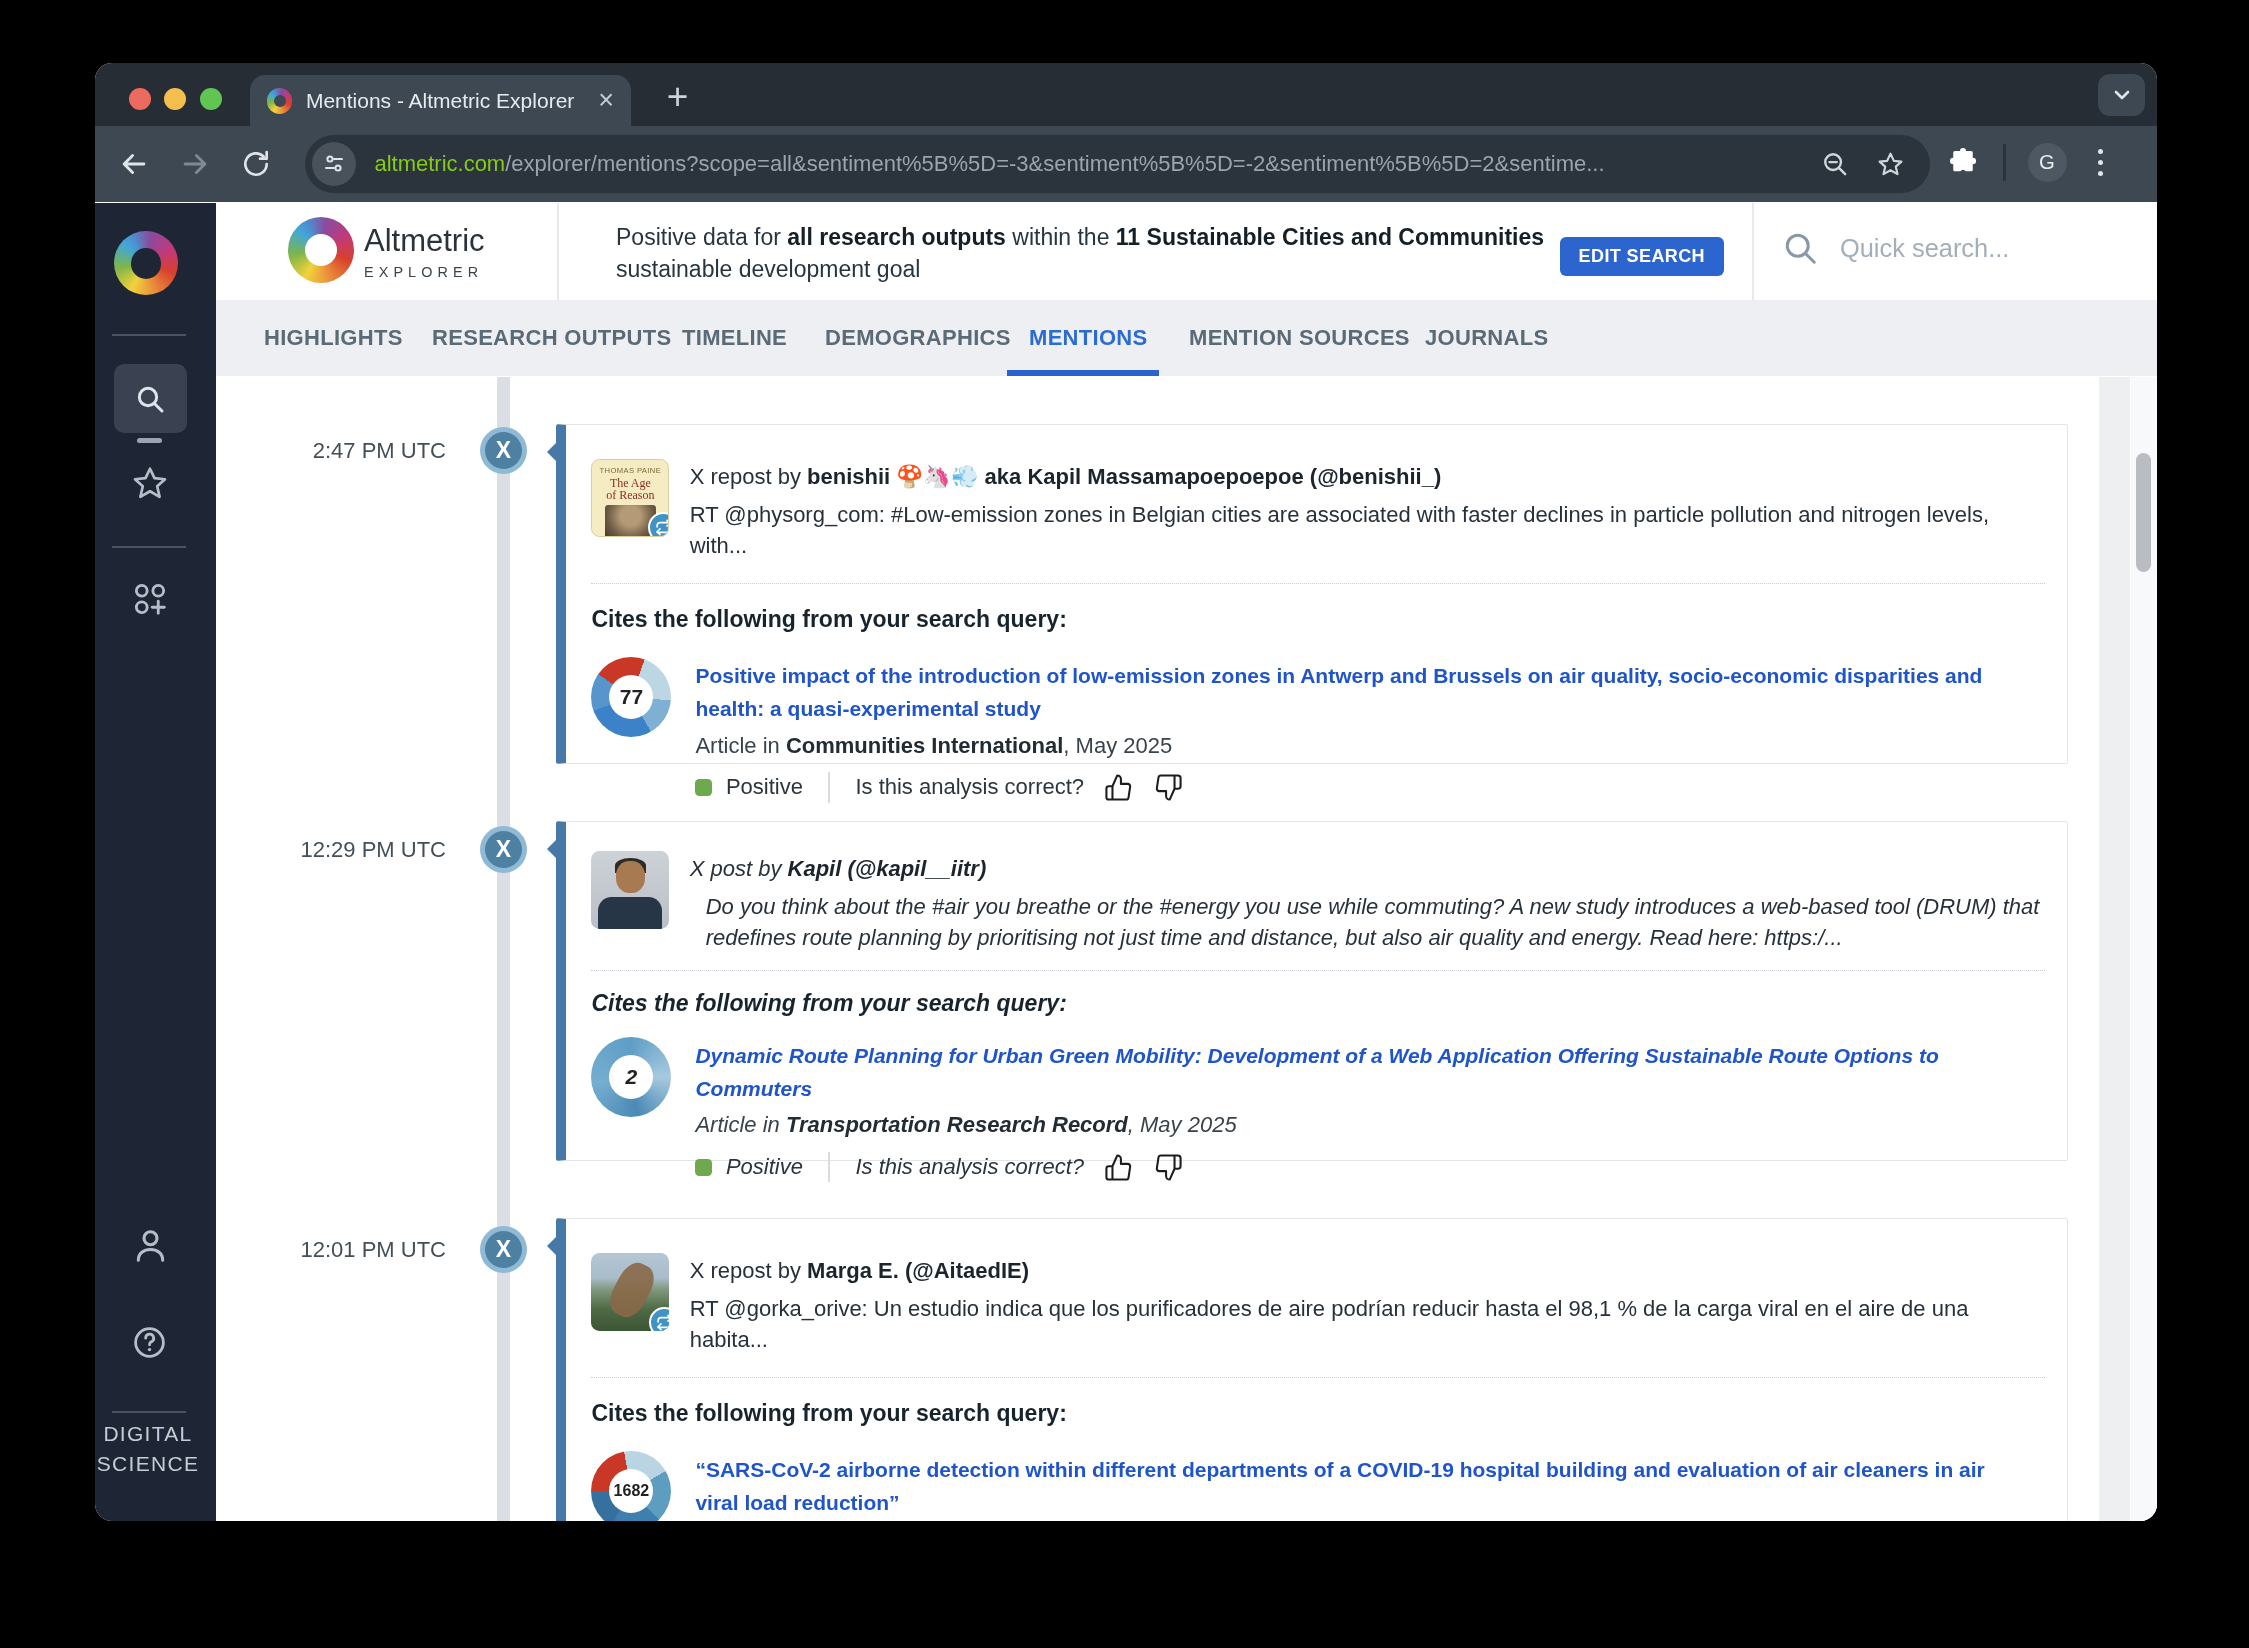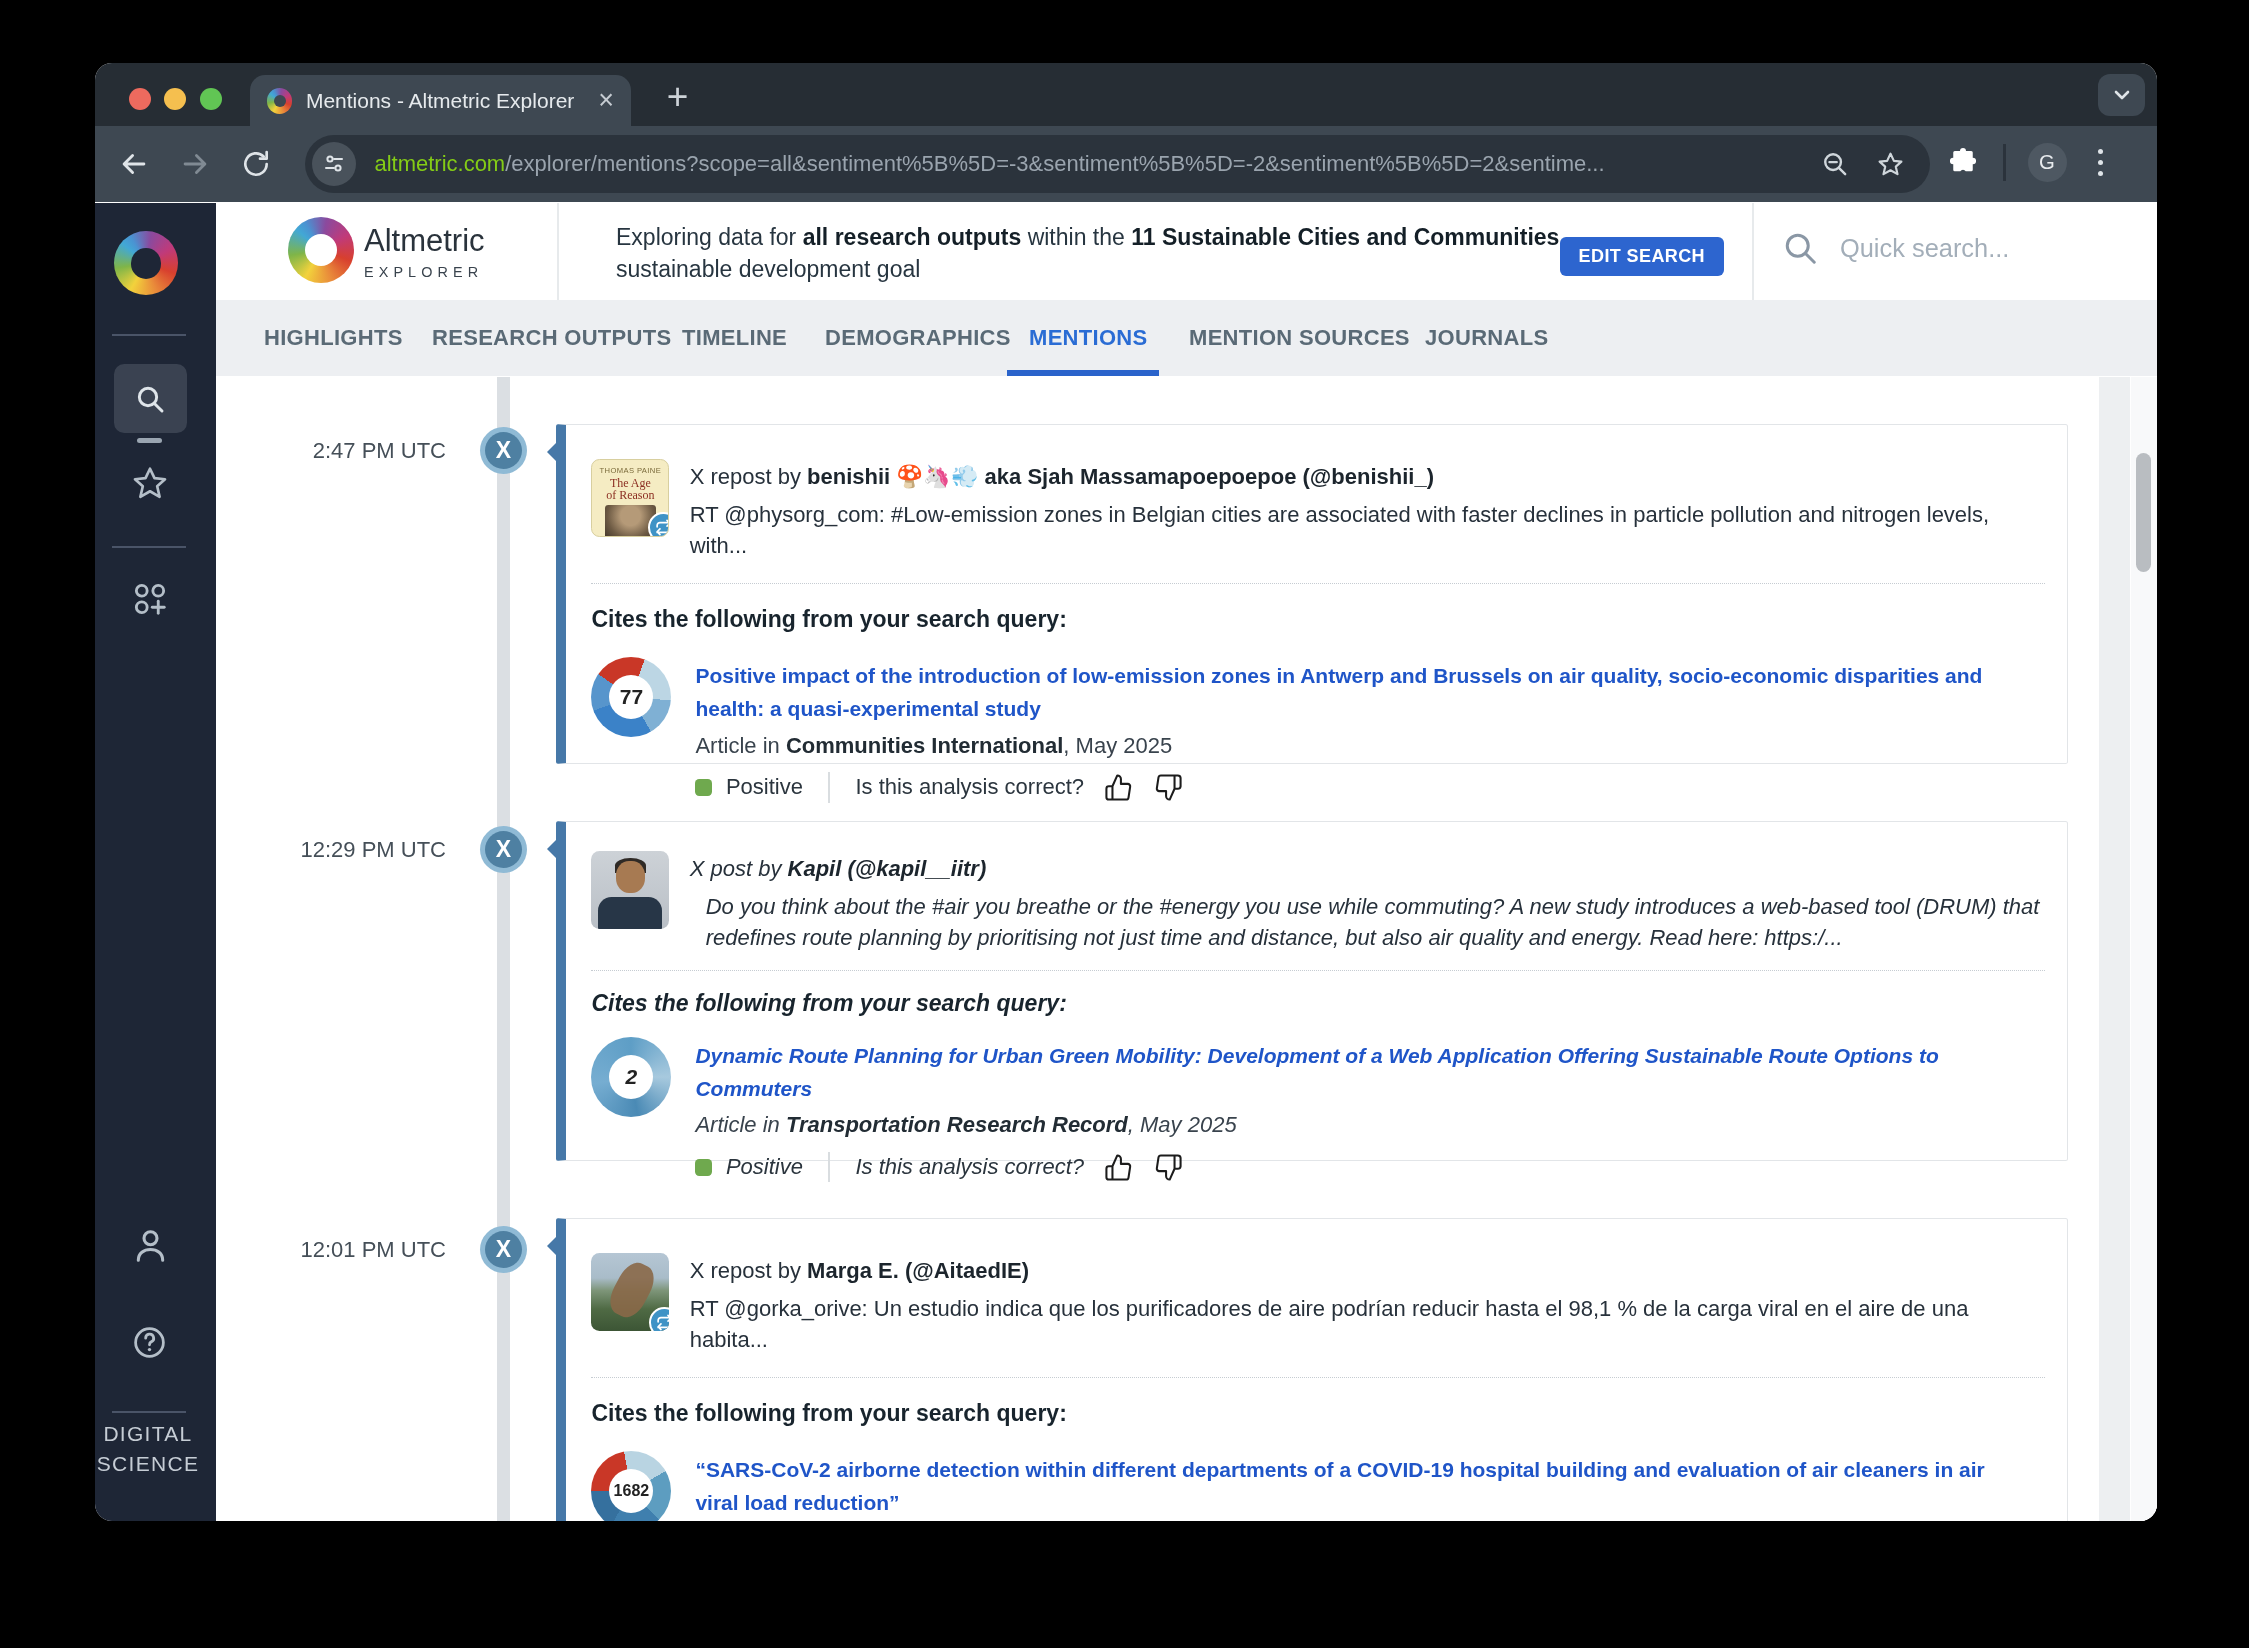--- a/index.html
+++ b/index.html
@@ -244,21 +244,21 @@
     <div class="main">
 
       <div class="hdr">
         <div class="hdr-donut"></div>
         <div class="brand">
           <div class="brand-name">Altmetric</div>
           <div class="brand-sub">EXPLORER</div>
         </div>
         <div class="vdiv" style="left:341px;"></div>
         <div class="intro">
-          <span>Exploring data for </span><b>all research outputs</b><span> within the </span><b>11 Sustainable Cities and Communities</b><br>
+          <span>Positive data for </span><b>all research outputs</b><span> within the </span><b>11 Sustainable Cities and Communities</b><br>
           <span>sustainable development goal</span>
         </div>
         <button class="edit-btn">EDIT SEARCH</button>
         <div class="vdiv" style="left:1536px;"></div>
         <div class="qsearch">
           <svg width="36" height="36" viewBox="0 0 24 24">
               <circle cx="10.5" cy="10.5" r="7" fill="none" stroke="#8a97a5" stroke-width="2"></circle>
               <line x1="16" y1="16" x2="21.5" y2="21.5" stroke="#8a97a5" stroke-width="2" stroke-linecap="round"></line>
             </svg>
           <input type="text" placeholder="Quick search..." style="">
@@ -293,21 +293,21 @@
               <div class="pub">THOMAS PAINE</div>
               <div class="bt"><span>The Age</span><br><span>of Reason</span></div>
               <div class="portrait"></div>
               <div class="repost-badge">
                 <svg width="17" height="17" viewBox="0 0 24 24">
                     <path d="M17 2l4 4-4 4M3 11V9a4 4 0 0 1 4-4h14M7 22l-4-4 4-4M21 13v2a4 4 0 0 1-4 4H3" fill="none" stroke="#fff" stroke-width="2.4" stroke-linecap="round" stroke-linejoin="round"></path>
                   </svg>
               </div>
             </div>
             <div class="head-text">
-              <div class="l1"><span>X repost by </span><b>benishii 🍄🦄💨 aka Sjah Massamapoepoepoe (@benishii_)</b></div>
+              <div class="l1"><span>X repost by </span><b>benishii 🍄🦄💨 aka Kapil Massamapoepoepoe (@benishii_)</b></div>
               <div>RT @physorg_com: #Low-emission zones in Belgian cities are associated with faster declines in particle pollution and nitrogen levels, with...</div>
             </div>
           </div>
           <div class="dotted"></div>
           <div class="card-cite">
             <div class="cites-label">Cites the following from your search query:</div>
             <div class="paper">
               <div class="donut donut-1">
                   <div class="donut-center score-lg">77</div>
                 </div>

